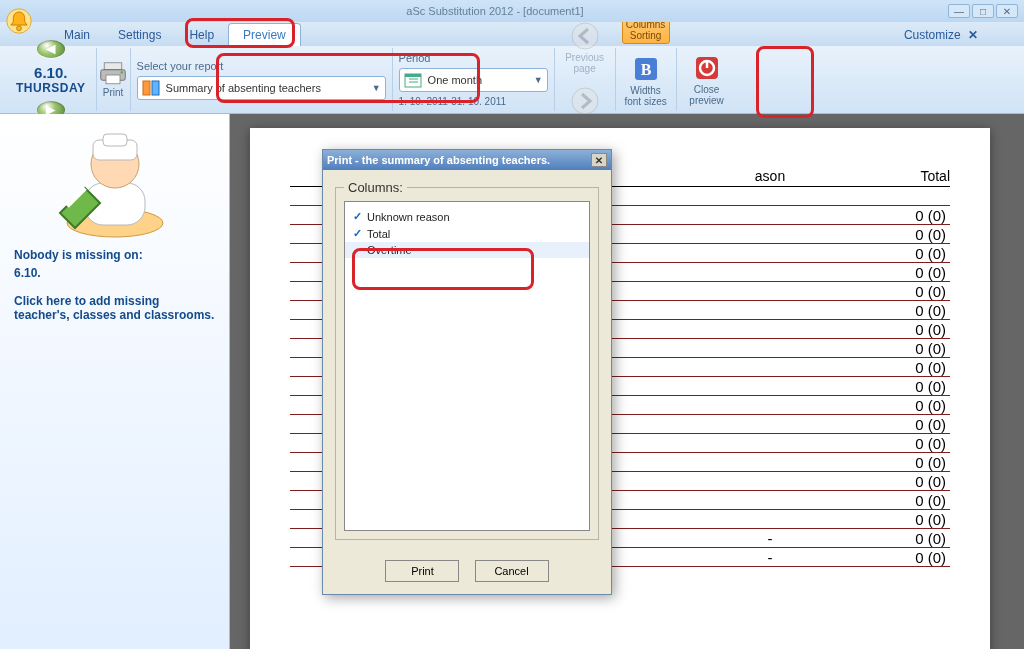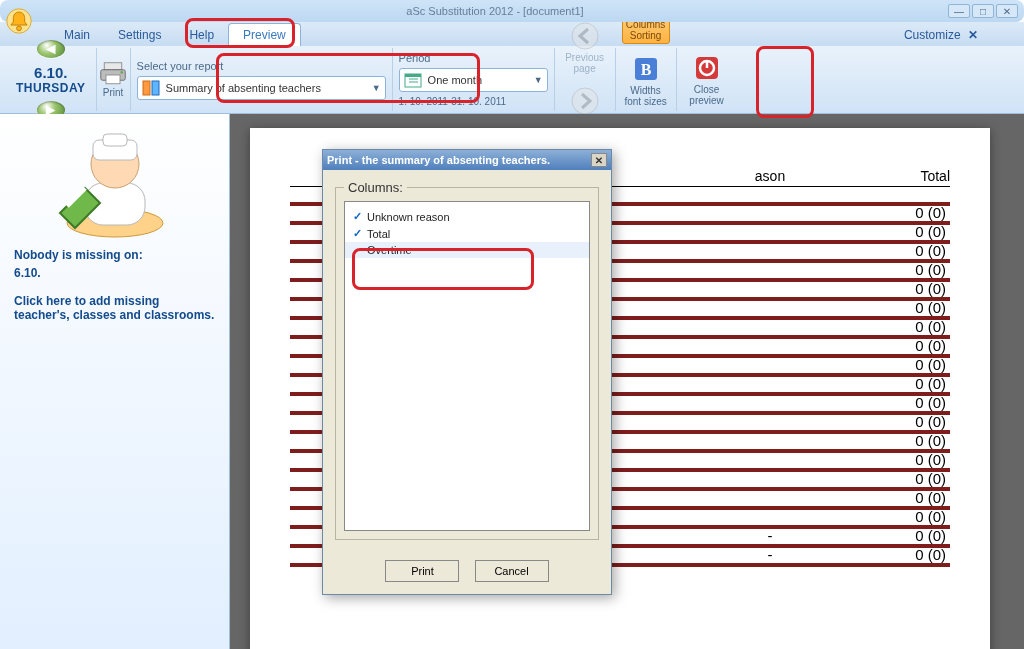--- a/index.html
+++ b/index.html
@@ -1,19 +1,19 @@
 <!DOCTYPE html>
 <html><head>
 <meta charset="utf-8">
 <style>
   * { box-sizing: border-box; margin: 0; padding: 0; }
   body { font-family: Tahoma, Arial, sans-serif; font-size: 11px; background: #fff; width: 1024px; height: 649px; overflow: hidden; position: relative; }
   
   
-  .titlebar { height: 22px; background: linear-gradient(#cfe4f7,#bcd8f2); display: flex; align-items: center; padding: 0 6px; color: #4a6a8a; font-size: 11px; position: relative; border-radius: 8px; }
+  .titlebar { height: 22px; background: linear-gradient(#cfe4f7,#bcd8f2); display: flex; align-items: center; padding: 0 6px; color: #4a6a8a; font-size: 11px; position: relative; }
   .titlebar .bell { width: 26px; height: 26px; margin-right: 10px; display: inline-block; position: relative; top: 10px; }
   .titlebar .title { flex: 1; text-align: center; color: #67809a; }
   .winbtns { display: flex; gap: 2px; }
   .winbtn { width: 22px; height: 14px; background: #d6e7f7; border: 1px solid #90b5d6; border-radius: 2px; display:flex; align-items:center; justify-content:center; color:#4a6a8a; font-size:10px; cursor:pointer; }
   
   
   .menutabs { height: 24px; background: linear-gradient(#dceaf7,#c6dcf2); display: flex; align-items: flex-end; padding: 0 40px 0 50px; color: #2a5a9a; font-size: 12px; }
   .menutab { padding: 4px 14px 4px 14px; cursor: pointer; }
   .menutab.active { background: #fff; border: 1px solid #8fb3d6; border-bottom: none; border-radius: 4px 4px 0 0; color: #3a7ac0; font-weight: normal; }
   .customize { margin-left: auto; padding: 4px 6px; color:#2a5a9a; cursor:pointer; }
@@ -61,21 +61,21 @@
   
   .preview { flex:1; background:#666; padding:14px 8px 8px 20px; overflow:hidden; position:relative; }
   .page { width: 740px; background:#fff; margin:0; padding: 40px 40px; min-height:700px; box-shadow:0 2px 10px rgba(0,0,0,.4); }
   .page h1 { font-family: Arial; font-size:24px; font-weight:bold; text-align:right; margin-bottom:6px; }
   .page h2 { font-family: Arial; font-size:18px; font-weight:normal; text-align:right; margin-bottom:10px; }
   .page .colhdr { display:flex; font-family:Arial; font-size:14px; border-bottom:1px solid #000; padding-bottom:2px;}
   .page .colhdr .c1 { flex:1; }
   .page .colhdr .c2 { width:140px; text-align:center; }
   .page .colhdr .c3 { width:110px; text-align:right; }
   .page .rows { }
-  .page .row { display:flex; font-family:Arial; font-size:15px; border-bottom:4px solid #7f1d1d; height:19px; align-items:flex-end; }
+  .page .row { display:flex; font-family:Arial; font-size:15px; border-bottom:1px solid #7f1d1d; height:19px; align-items:flex-end; }
   .page .row .c1 { flex:1; padding-left:40px; }
   .page .row .c2 { width:140px; text-align:center; }
   .page .row .c3 { width:110px; text-align:right; padding-right:4px; }
   
   
   .dialog { position:absolute; left:322px; top:149px; width:290px; background:#ece9d8; border:1px solid #6b8aaa; box-shadow:3px 3px 12px rgba(0,0,0,.35); z-index:20; }
   .dialog .dlgtitle { height:20px; background:linear-gradient(#8db0d8,#4f7fbc); color:#fff; font-size:11px; display:flex; align-items:center; padding:0 4px; font-weight:bold; }
   .dialog .dlgtitle .dx { margin-left:auto; width:16px; height:14px; background:#d9d5c7; border:1px solid #888; color:#333; display:flex; align-items:center; justify-content:center; font-weight:bold; cursor:pointer; font-size:10px;}
   .dialog .dlgbody { padding:10px 12px; }
   .dialog fieldset { border:1px solid #b8b4a4; padding:6px 8px 8px 8px; }

